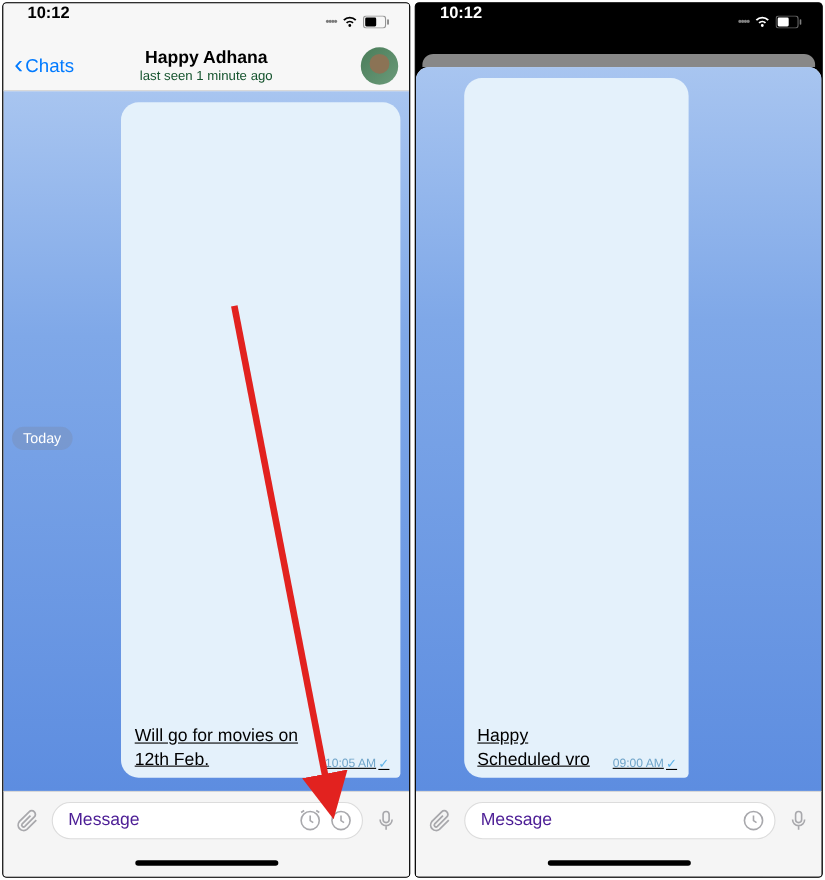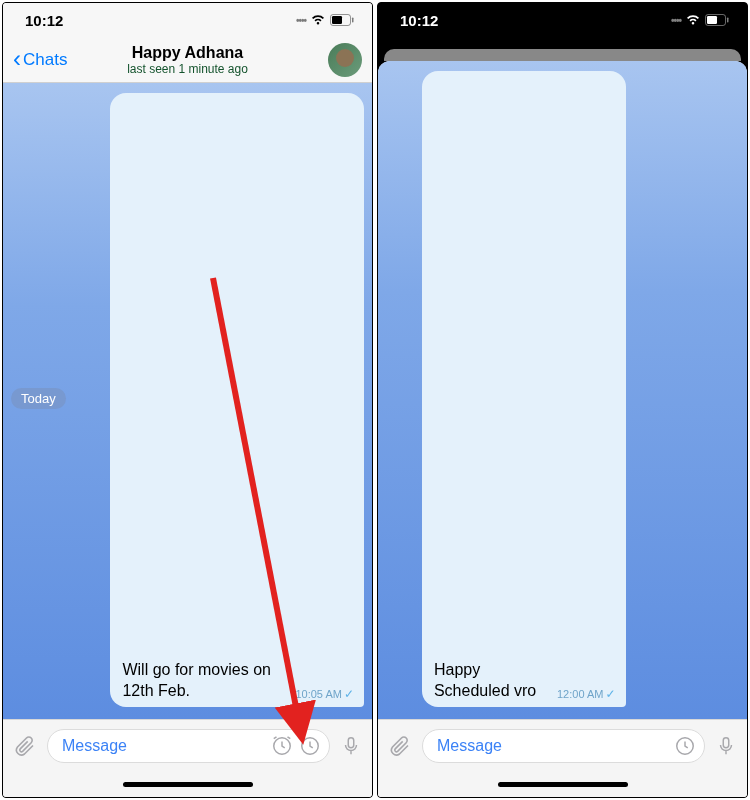--- a/index.html
+++ b/index.html
@@ -27,21 +27,20 @@
       flex: 1;
       display: flex;
       flex-direction: column;
       background: #f5f5f5;
       border-radius: 2px;
       overflow: hidden;
     }
     .status-bar {
       height: 34px;
       display: flex;
-      align-items: center;
       justify-content: space-between;
       padding: 0 18px 0 22px;
       font-size: 15px;
       font-weight: 600;
     }
     .status-bar.light { background: #f7f7f7; color: #000; }
     .status-bar.dark { background: #000; color: #fff; }
     .status-icons { display: flex; align-items: center; gap: 4px; }
     .dots { letter-spacing: -1px; font-size: 10px; opacity: 0.5; }
     
@@ -134,20 +133,21 @@
       font-weight: 500;
       padding: 3px 10px;
       border-radius: 11px;
       margin-bottom: 6px;
     }
     
     .message-row {
       display: flex;
       justify-content: flex-end;
       margin-bottom: 2px;
+      text-decoration: underline;
     }
     .bubble {
       background: #e4f1fb;
       border-radius: 16px;
       border-bottom-right-radius: 4px;
       padding: 6px 10px 5px 12px;
       max-width: 85%;
       position: relative;
       display: flex;
       align-items: flex-end;
@@ -184,21 +184,21 @@
       background: #fff;
       border: 1px solid #dcdcdc;
       border-radius: 17px;
       display: flex;
       align-items: center;
       padding: 0 8px 0 14px;
       gap: 6px;
     }
     .input-placeholder {
       flex: 1;
-      color: #3b82f6;
+      color: #4c1d95;
       font-size: 16px;
     }
     .icon-gray { color: #a8a8ac; }
     
     .home-indicator {
       height: 26px;
       background: #f5f5f5;
       display: flex;
       align-items: center;
       justify-content: center;
@@ -338,21 +338,21 @@
     </div>
 
     <div style="flex:1; display:flex; flex-direction:column; background:#f5f5f5; border-radius:12px 12px 0 0; overflow:hidden;">
 
 
     <div class="chat-area">
       <div class="message-row">
         <div class="bubble">
           <span class="bubble-text">Happy Scheduled vro</span>
           <span class="bubble-meta">
-            <span>12:00 AM</span>
+            <span>09:00 AM</span>
             <span class="check">✓</span>
           </span>
         </div>
       </div>
     </div>
 
     <div class="input-bar">
       <span class="icon-gray">
         <svg width="24" height="24" viewBox="0 0 24 24" fill="none" stroke="currentColor" stroke-width="1.6">
               <path d="M20 11.5l-8.5 8.5a5 5 0 01-7-7l9-9a3.3 3.3 0 014.7 4.7l-8.6 8.6a1.7 1.7 0 01-2.4-2.4l7.5-7.5"></path>

